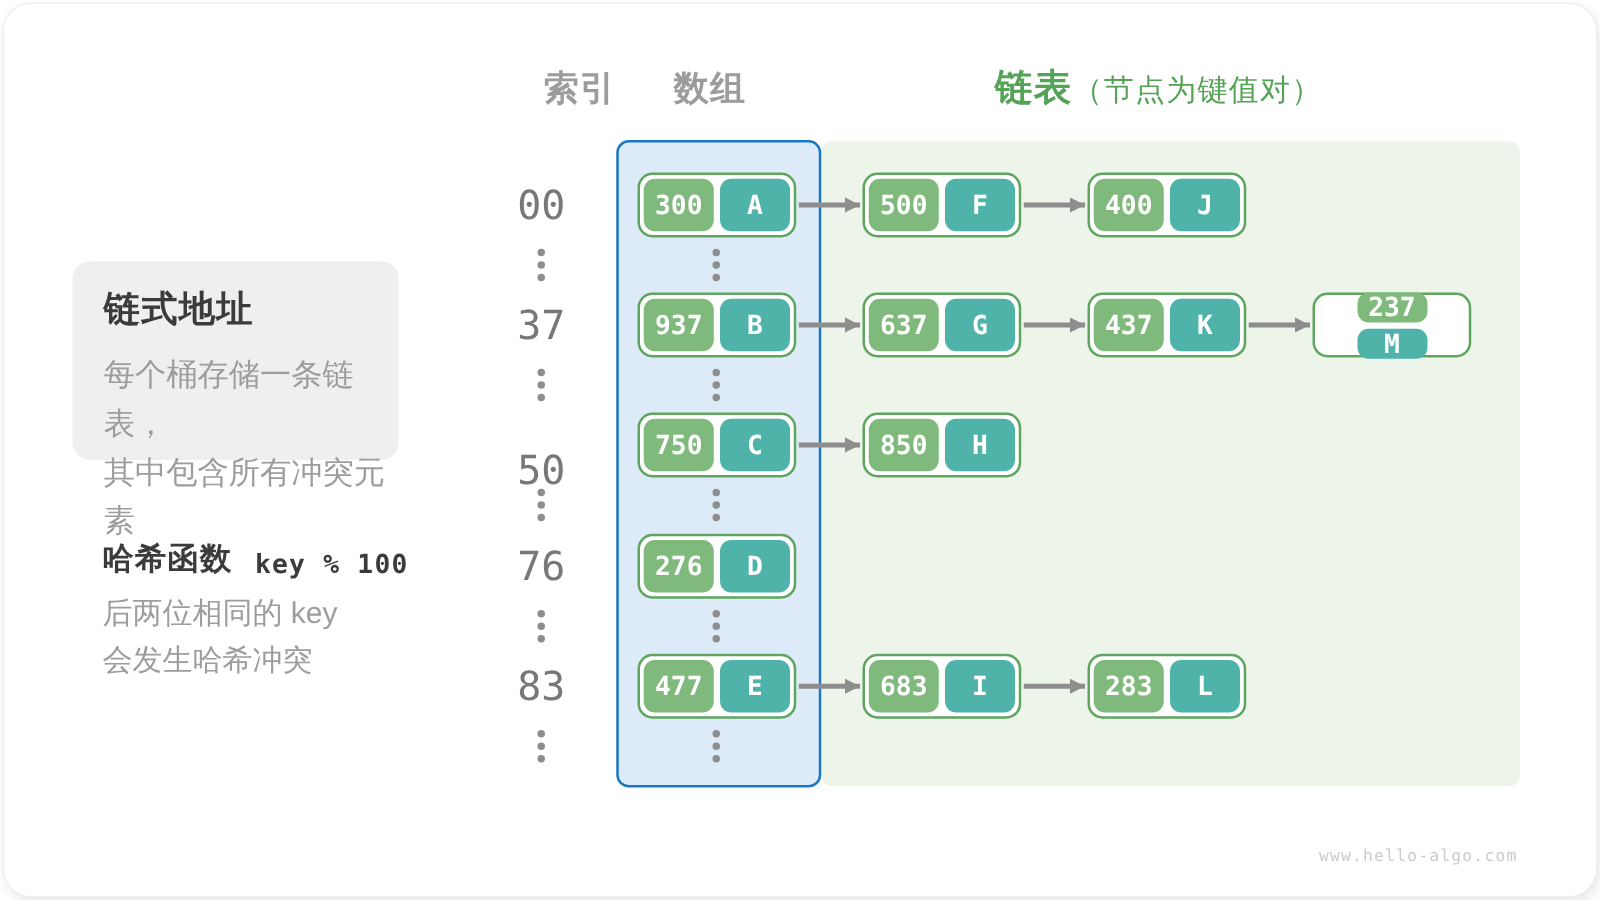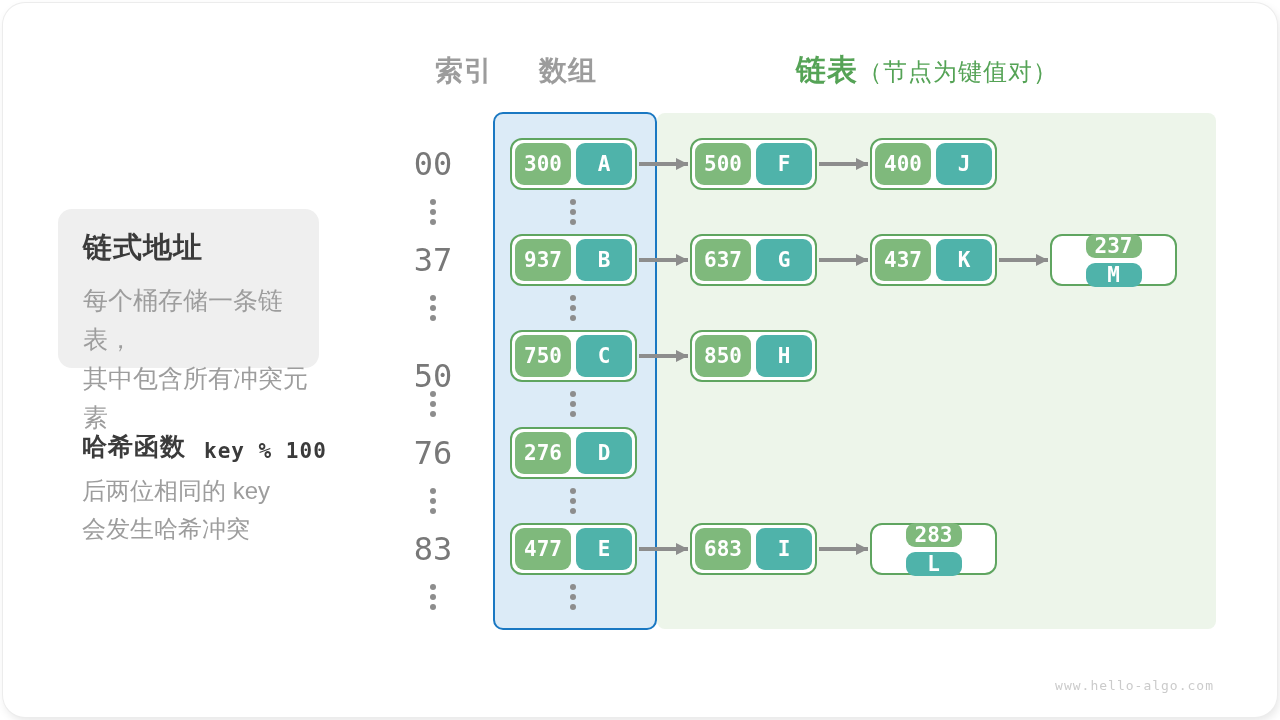--- a/index.html
+++ b/index.html
@@ -178,21 +178,21 @@
       <div class="node" style="left: 510px; top: 523px;">
     <span class="key">477</span>
     <span class="val">E</span>
   </div>
       <div class="arrow" style="left: 639px; width: 49px; top: 547px;"></div>
       <div class="node" style="left: 690px; top: 523px;">
     <span class="key">683</span>
     <span class="val">I</span>
   </div>
       <div class="arrow" style="left: 819px; width: 49px; top: 547px;"></div>
-      <div class="node" style="left: 870px; top: 523px; flex-direction: column;">
+      <div class="node" style="left: 870px; top: 523px;">
     <span class="key">283</span>
     <span class="val">L</span>
   </div>
       <div class="dots" style="left: 430px; top: 584px;">
     <span class="dot"></span>
     <span class="dot"></span>
     <span class="dot"></span>
   </div>
       <div class="dots" style="left: 570px; top: 584px;">
     <span class="dot"></span>

